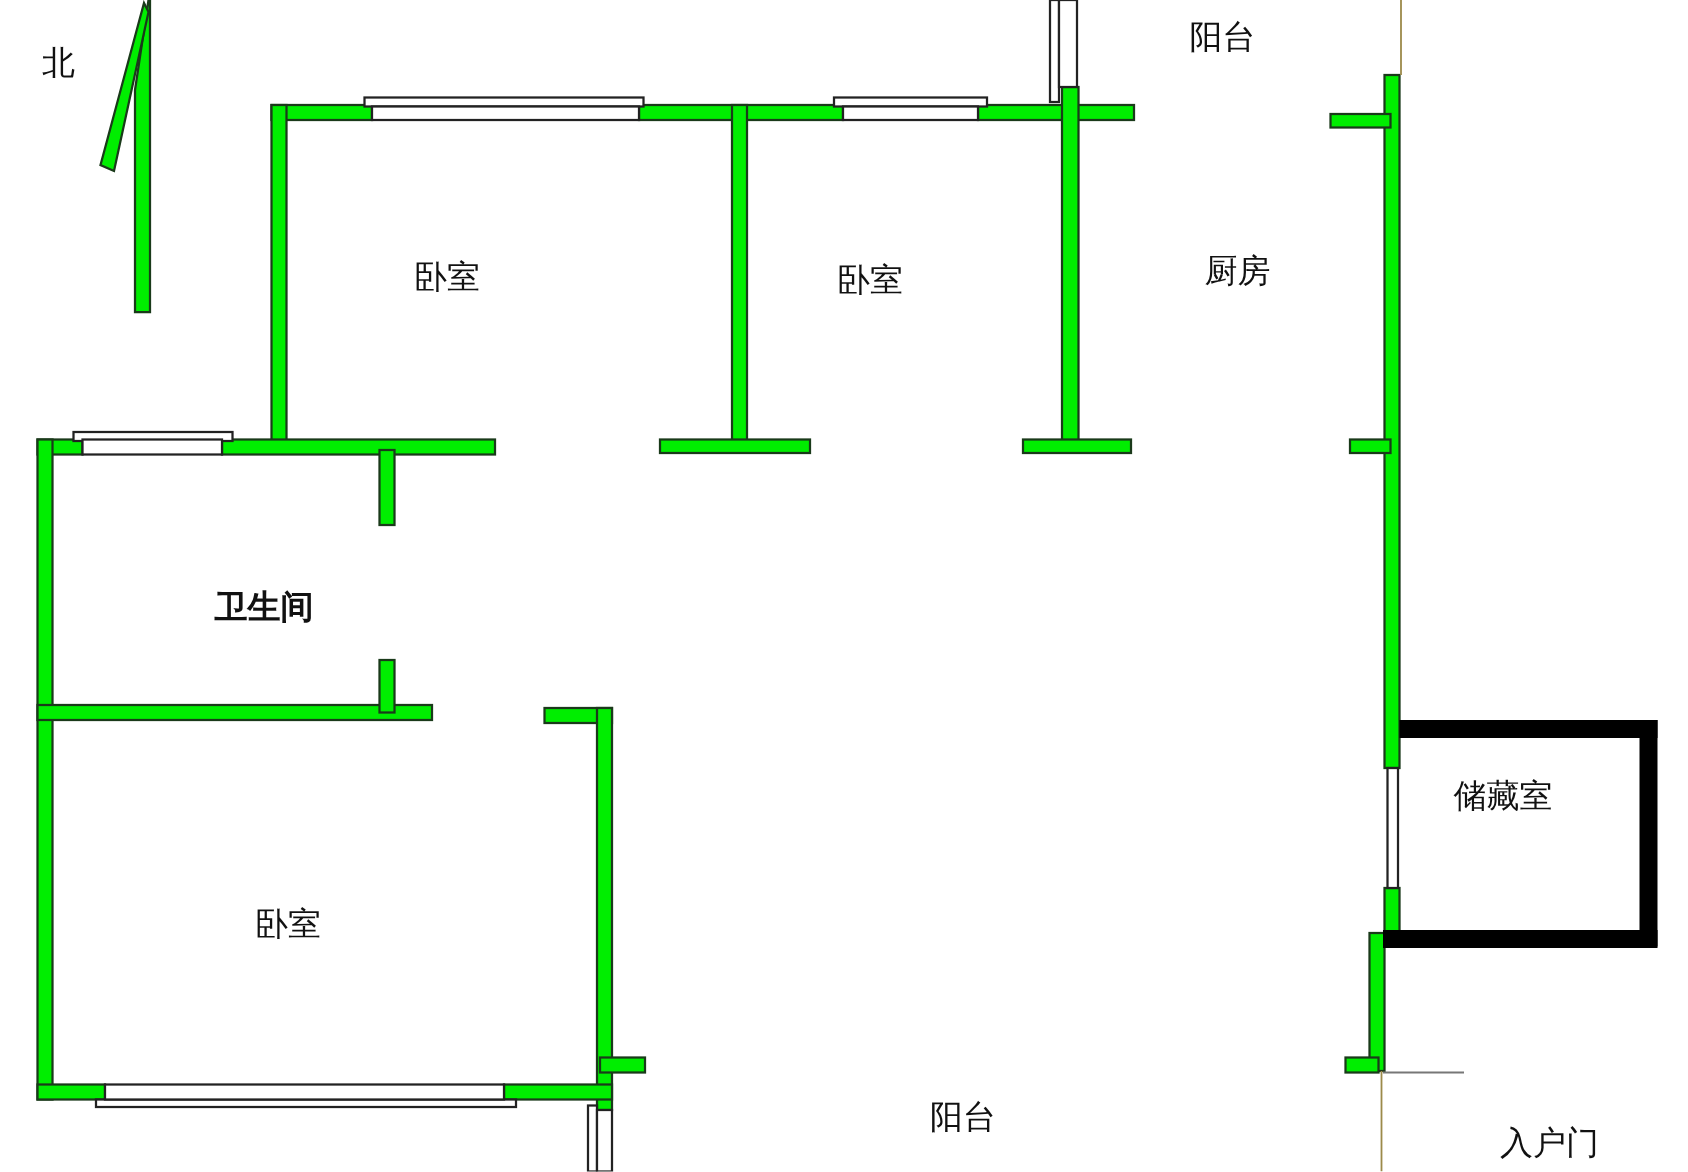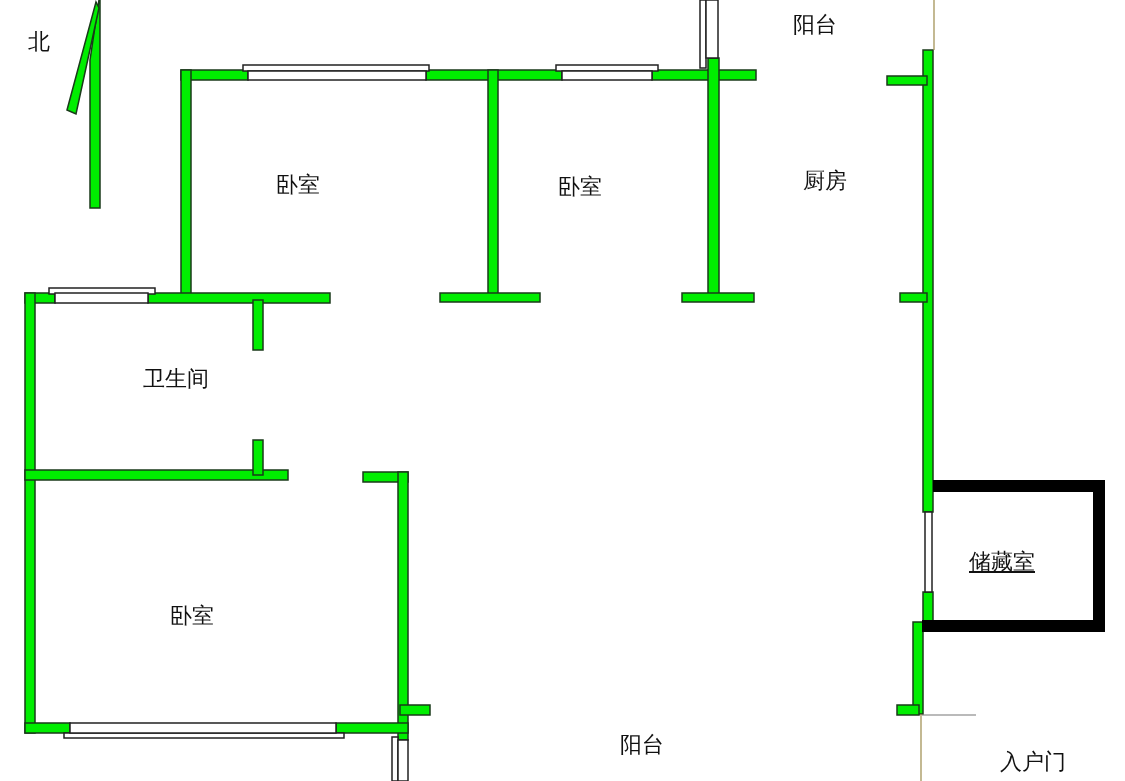--- a/index.html
+++ b/index.html
@@ -83,17 +83,17 @@
     <line x1="921" y1="714" x2="921" y2="781"></line>
     <line x1="922" y1="715" x2="976" y2="715" stroke="#777"></line>
   </g>
 </svg>
 
 <div class="label" style="left:28px;top:27px;">北</div>
 <div class="label" style="left:276px;top:170px;">卧室</div>
 <div class="label" style="left:558px;top:172px;">卧室</div>
 <div class="label" style="left:793px;top:166px;margin-left:10px;">厨房</div>
 <div class="label" style="left:793px;top:10px;">阳台</div>
-<div class="label" style="left:143px;top:364px;">卫生间</div>
+<div class="label" style="left:143px;top:390px;font-weight:bold;">卫生间</div>
 <div class="label" style="left:170px;top:601px;">卧室</div>
-<div class="label" style="left:969px;top:547px;text-decoration:underline;">储藏室</div>
+<div class="label" style="left:969px;top:516px;">储藏室</div>
 <div class="label" style="left:620px;top:730px;">阳台</div>
 <div class="label" style="left:1000px;top:747px;">入户门</div>
 
 </body></html>

